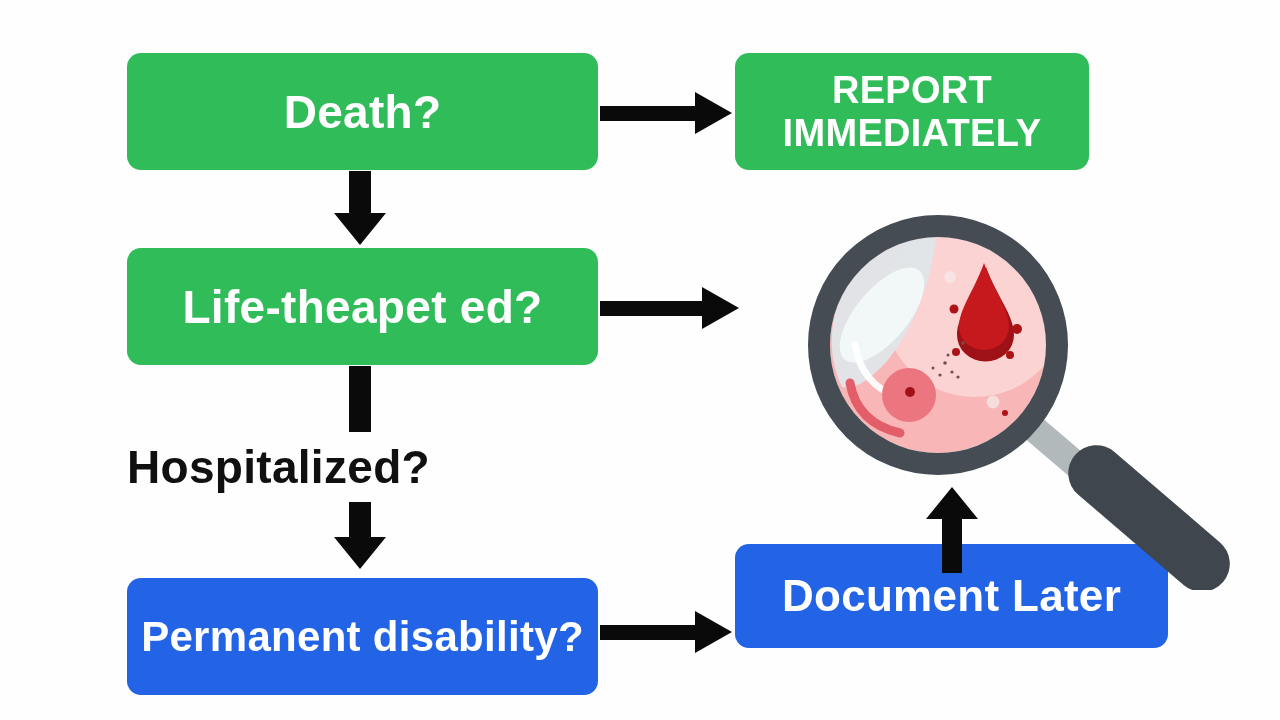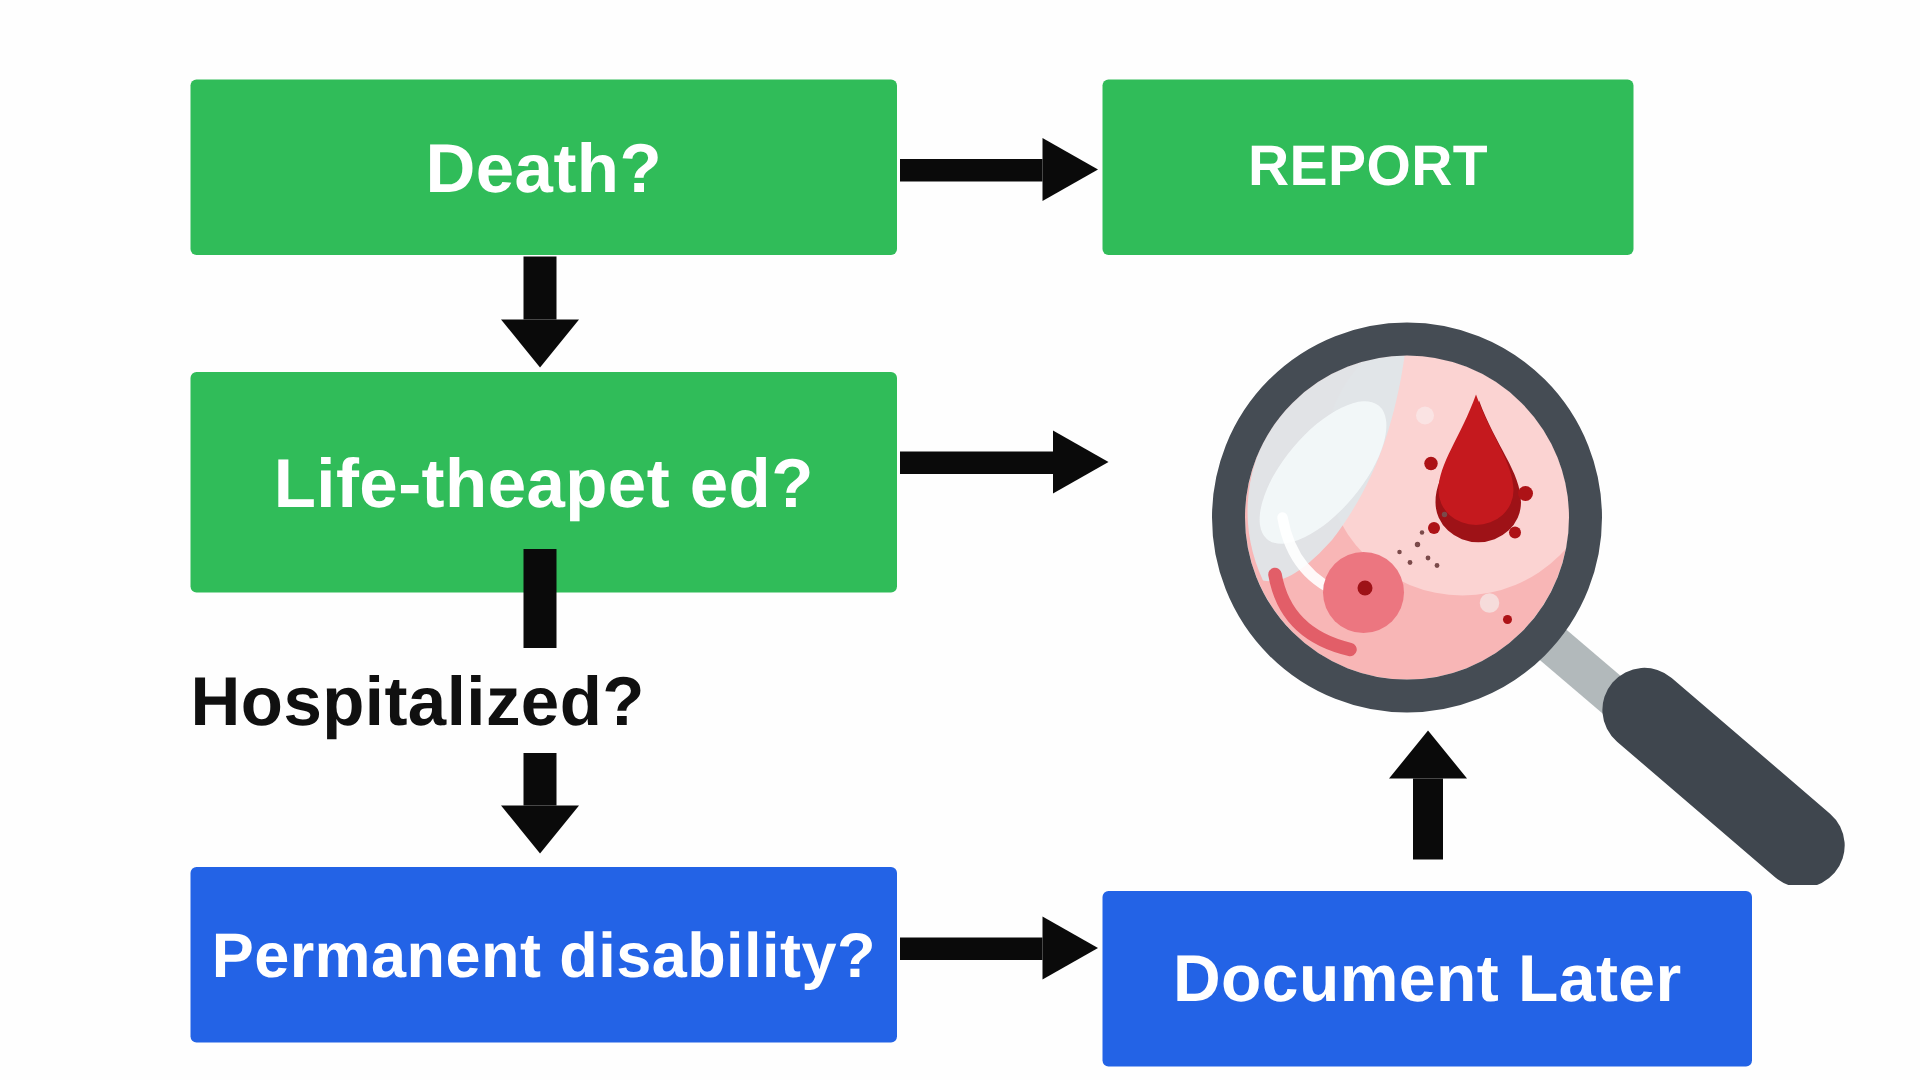--- a/index.html
+++ b/index.html
@@ -5,21 +5,21 @@
   :root{
     --green:#30BC59; --blue:#2363E6; --arrow:#0a0a0a; --ink:#101010; --bg:#FEFEFE;
     --rim:#454C54; --handle:#3F464E; --connector:#B2B9BB;
     --lens:#F8B6B6; --lens-light:#FBD3D2; --glare:#DFE6E9; --glare-bright:#F4F8F9;
     --drop:#C5191E; --drop-dark:#9E1217; --cell:#EC7680; --arc:#E25E68;
     --dot:#AD1216; --white-dot:#FAE3E3;
   }
   *{margin:0;padding:0;box-sizing:border-box}
   html,body{width:1280px;height:720px;overflow:hidden}
   body{background:var(--bg);font-family:"Liberation Sans","DejaVu Sans",sans-serif;position:relative}
-  .node{position:absolute;border-radius:4px;display:flex;flex-direction:column;align-items:center;justify-content:center;text-align:right}
+  .node{position:absolute;border-radius:14px;display:flex;flex-direction:column;align-items:center;justify-content:center;text-align:right}
   .node.green{background:var(--green)}
   .node.blue{background:var(--blue)}
   .node-label{color:#fff;font-weight:700;letter-spacing:.3px}
   .fs46{font-size:46px}
   .fs44{font-size:44px}
   .fs42{font-size:42px}
   .fs38{font-size:38px;line-height:1.12}
   .free-label{position:absolute;font-weight:700;color:var(--ink);font-size:46px;letter-spacing:.3px}
   .harrow{position:absolute;display:flex;align-items:center;height:42px}
   .hshaft{height:15px;background:var(--arrow)}
@@ -39,28 +39,29 @@
   <span class="node-label fs46">Death?</span>
 </div>
 
 <div class="harrow" style="left:600px;top:92px">
   <div class="hshaft" style="width:95px"></div>
   <div class="hhead"></div>
 </div>
 
 <div class="node green" style="left:735px;top:53px;width:354px;height:117px">
   <span class="node-label fs38">REPORT</span>
+  <span class="node-label fs38">IMMEDIATELY</span>
 </div>
 
 <div class="varrow" style="left:334px;top:171px">
   <div class="vshaft" style="height:42px"></div>
   <div class="vhead-down"></div>
 </div>
 
-<div class="node green" style="left:127px;top:248px;width:471px;height:147px">
+<div class="node green" style="left:127px;top:248px;width:471px;height:117px">
   <span class="node-label fs46">Life-theapet ed?</span>
 </div>
 
 <div class="harrow" style="left:600px;top:287px">
   <div class="hshaft" style="width:102px"></div>
   <div class="hhead"></div>
 </div>
 
 <div class="vbar" style="left:349px;top:366px;width:22px;height:66px"></div>
 
@@ -73,21 +74,21 @@
 
 <div class="node blue" style="left:127px;top:578px;width:471px;height:117px">
   <span class="node-label fs42">Permanent disability?</span>
 </div>
 
 <div class="harrow" style="left:600px;top:611px">
   <div class="hshaft" style="width:95px"></div>
   <div class="hhead"></div>
 </div>
 
-<div class="node blue" style="left:735px;top:594px;width:433px;height:117px">
+<div class="node blue" style="left:735px;top:544px;width:433px;height:104px">
   <span class="node-label fs44">Document Later</span>
 </div>
 
 <div class="varrow" style="left:926px;top:487px">
   <div class="vhead-up"></div>
   <div class="vshaft thin" style="height:54px"></div>
 </div>
 
 <svg class="magnifier" viewBox="0 0 430 385">
   <defs>

